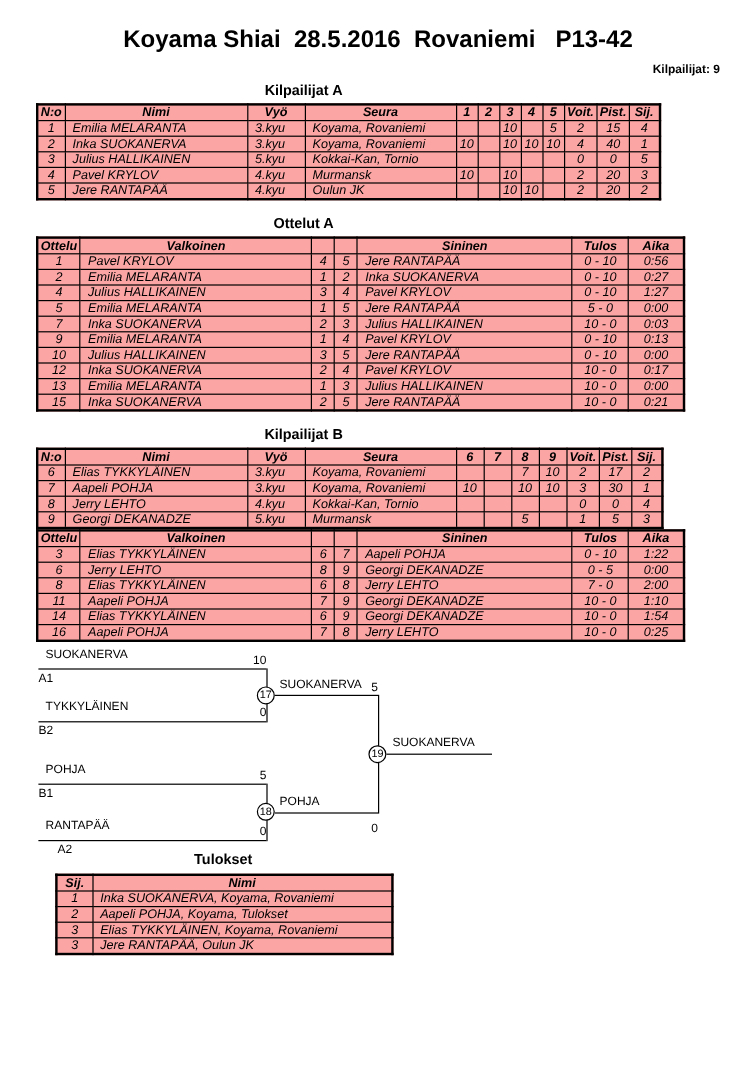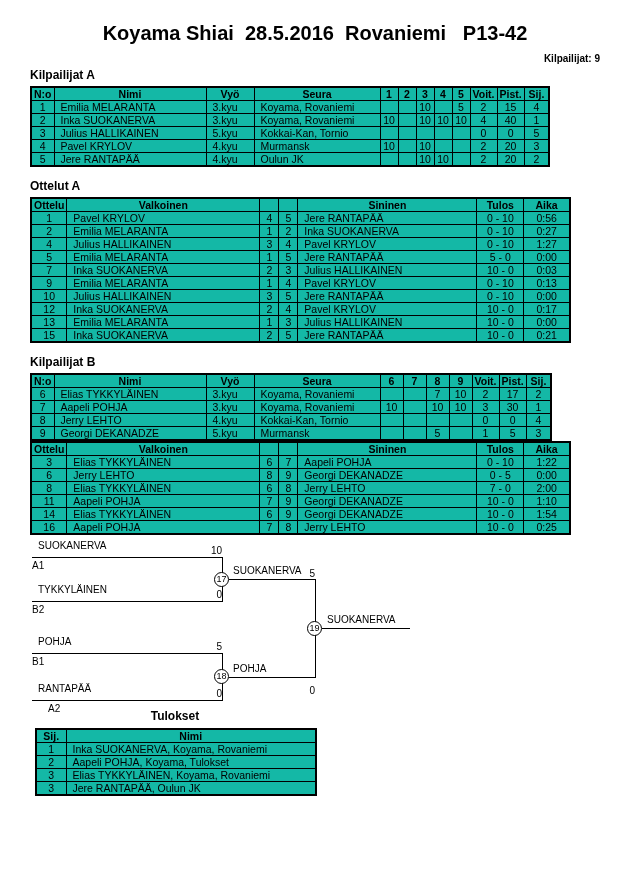--- a/index.html
+++ b/index.html
@@ -4,24 +4,24 @@
 <style>
   * { margin:0; padding:0; box-sizing:border-box; }
   html, body { background:#fff; }
   body {
     width:630px; height:891px; position:relative; overflow:hidden;
     font-family:"Liberation Sans", sans-serif; color:#000;
   }
   .title { margin-top:22px; text-align:center; font-size:20px; font-weight:bold; white-space:pre; }
   .comp-count { margin-top:8px; margin-right:30px; text-align:right; font-size:10px; font-weight:bold;padding-left:35px; }
   .section { margin-left:30px; }
-  .sec-heading { width:446px; font-size:12px; font-weight:bold; margin-top:12px; margin-bottom:4px; }
+  .sec-heading { width:446px; text-align:center; font-size:12px; font-weight:bold; margin-top:12px; margin-bottom:4px; }
   .sec-heading.first { margin-top:4px; }
   .res-heading { width:280px; text-align:center; font-size:12px; font-weight:bold; margin-bottom:5px; }
-  table { border-collapse:collapse; table-layout:fixed; border:2px solid #000; background:#14b8a6; }
+  table { border-collapse:collapse; table-layout:fixed; border:2px solid #000; background:#fca5a5;font-style:italic; }
   th, td {
     border:1px solid #000; font-size:10.5px; height:13px; line-height:12px;
     padding:0 2px; overflow:hidden; white-space:nowrap; text-align:center;
   }
   th { font-weight:bold; }
   td { font-weight:normal; }
   .kilp td:nth-child(2), .kilp td:nth-child(3), .kilp td:nth-child(4) { text-align:left; padding-left:6px; }
   .ott td:nth-child(2), .ott td:nth-child(5) { text-align:left; padding-left:6px; }
   .res td:nth-child(2) { text-align:left; padding-left:6px; }
   .bracket { position:relative; width:630px; height:172px; margin-top:2px; }
@@ -471,21 +471,21 @@
     <div class="b-h" style="left:229px;top:140px;width:86px"></div>
     <span class="b-name" style="left:233px;top:126px">POHJA</span>
     <span class="b-score" style="left:287px;top:148px">0</span>
 
     <div class="b-v" style="left:315px;top:42px;height:99px"></div>
     <div class="b-circle" style="left:307px;top:84px">19</div>
     <div class="b-h" style="left:322px;top:91px;width:88px"></div>
     <span class="b-name" style="left:327px;top:77px">SUOKANERVA</span>
   </div>
 
-  <div class="section" style="margin-left:35px">
+  <div class="section" style="margin-left:46px">
     <div class="res-heading">Tulokset</div>
     <table class="res">
       <colgroup>
         <col style="width:30px">
           <col style="width:250px">
       </colgroup>
     <thead>
           <tr>
             <th>Sij.</th>
             <th>Nimi</th>

